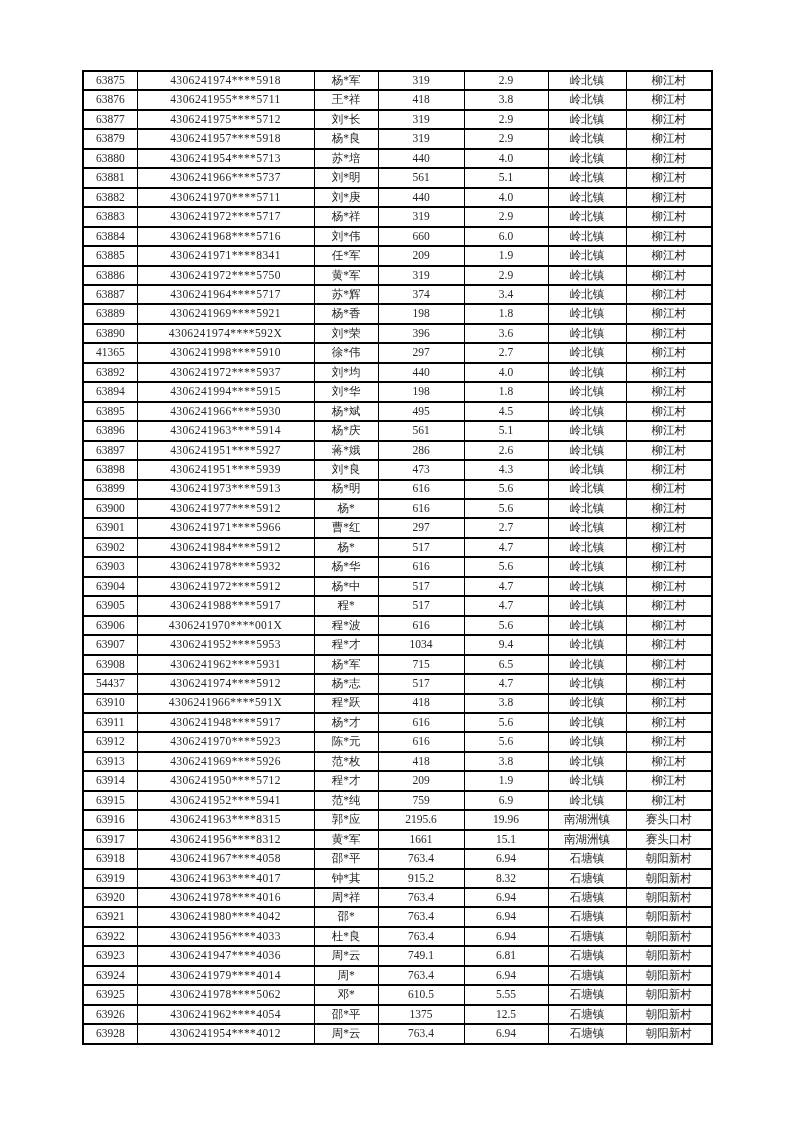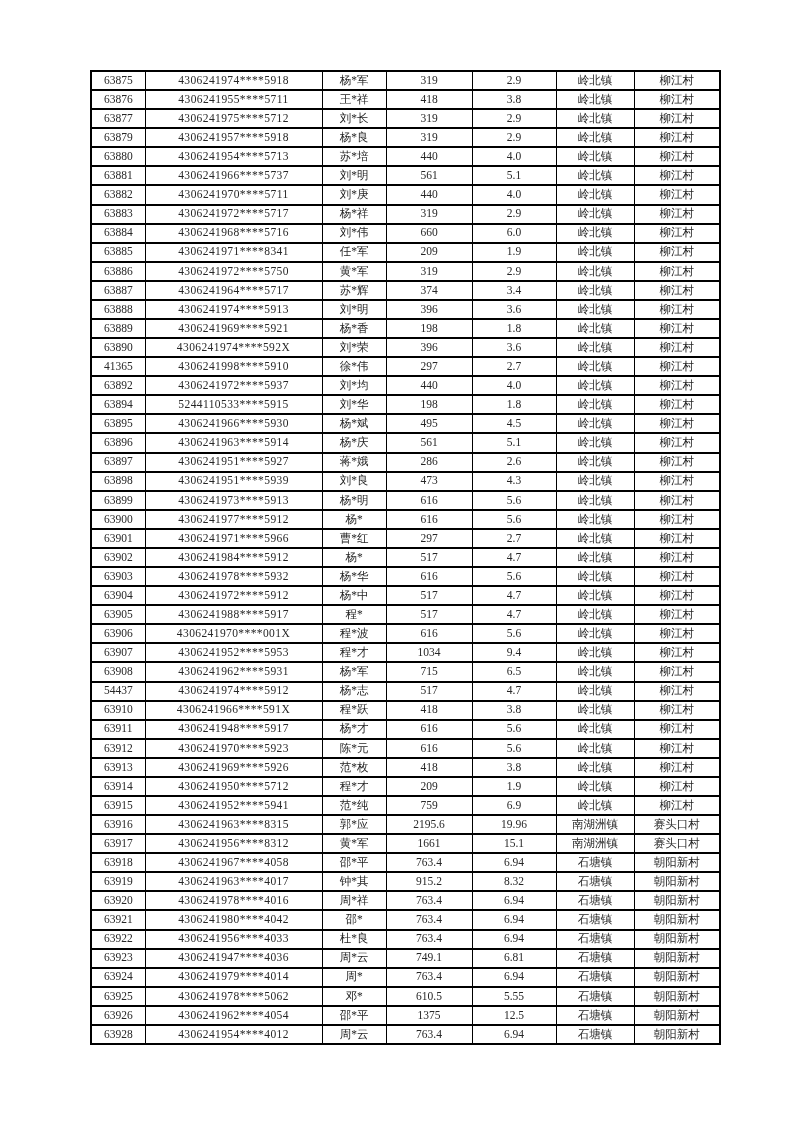--- a/index.html
+++ b/index.html
@@ -17,21 +17,20 @@
   }
   table.records {
     position: absolute;
     left: 82px;
     top: 70px;
     width: 629px;
     height: 975px;
     border-collapse: collapse;
     table-layout: fixed;
     border: 2px solid #000000;
-    margin-left: 8px;
   }
   table.records td {
     border-left: 1px solid #000000;
     border-right: 1px solid #000000;
     border-top: 2px solid #000000;
     border-bottom: 2px solid #000000;
     padding: 0;
     margin: 0;
     text-align: center;
     vertical-align: middle;
@@ -162,29 +161,20 @@
         <tr>
           <td class="c-serial">63887</td>
           <td class="c-id">4306241964****5717</td>
           <td class="c-name">苏*辉</td>
           <td class="c-amount">374</td>
           <td class="c-rate">3.4</td>
           <td class="c-town">岭北镇</td>
           <td class="c-village">柳江村</td>
         </tr>
         <tr>
-          <td class="c-serial">63888</td>
-          <td class="c-id">4306241974****5913</td>
-          <td class="c-name">刘*明</td>
-          <td class="c-amount">396</td>
-          <td class="c-rate">3.6</td>
-          <td class="c-town">岭北镇</td>
-          <td class="c-village">柳江村</td>
-        </tr>
-        <tr>
           <td class="c-serial">63889</td>
           <td class="c-id">4306241969****5921</td>
           <td class="c-name">杨*香</td>
           <td class="c-amount">198</td>
           <td class="c-rate">1.8</td>
           <td class="c-town">岭北镇</td>
           <td class="c-village">柳江村</td>
         </tr>
         <tr>
           <td class="c-serial">63890</td>
@@ -208,21 +198,21 @@
           <td class="c-serial">63892</td>
           <td class="c-id">4306241972****5937</td>
           <td class="c-name">刘*均</td>
           <td class="c-amount">440</td>
           <td class="c-rate">4.0</td>
           <td class="c-town">岭北镇</td>
           <td class="c-village">柳江村</td>
         </tr>
         <tr>
           <td class="c-serial">63894</td>
-          <td class="c-id">5244110533****5915</td>
+          <td class="c-id">4306241994****5915</td>
           <td class="c-name">刘*华</td>
           <td class="c-amount">198</td>
           <td class="c-rate">1.8</td>
           <td class="c-town">岭北镇</td>
           <td class="c-village">柳江村</td>
         </tr>
         <tr>
           <td class="c-serial">63895</td>
           <td class="c-id">4306241966****5930</td>
           <td class="c-name">杨*斌</td>

